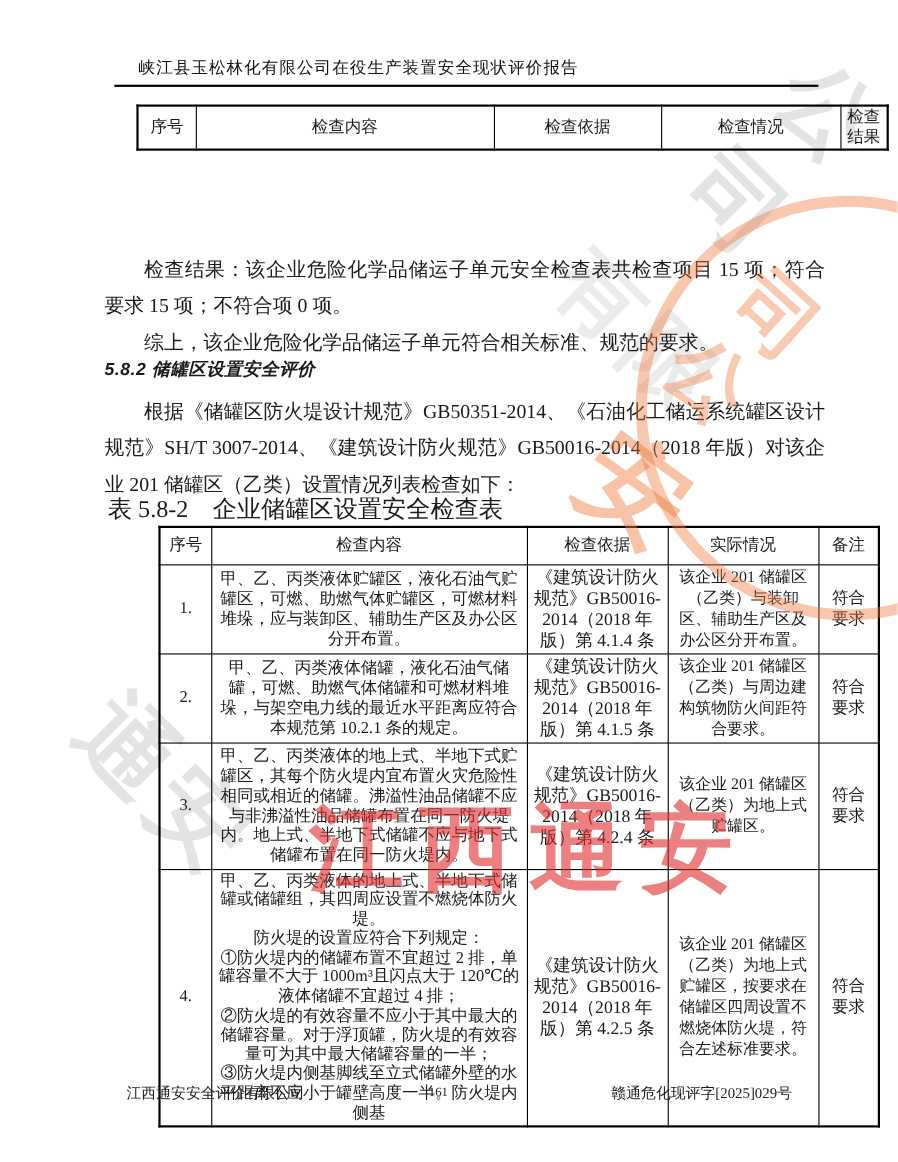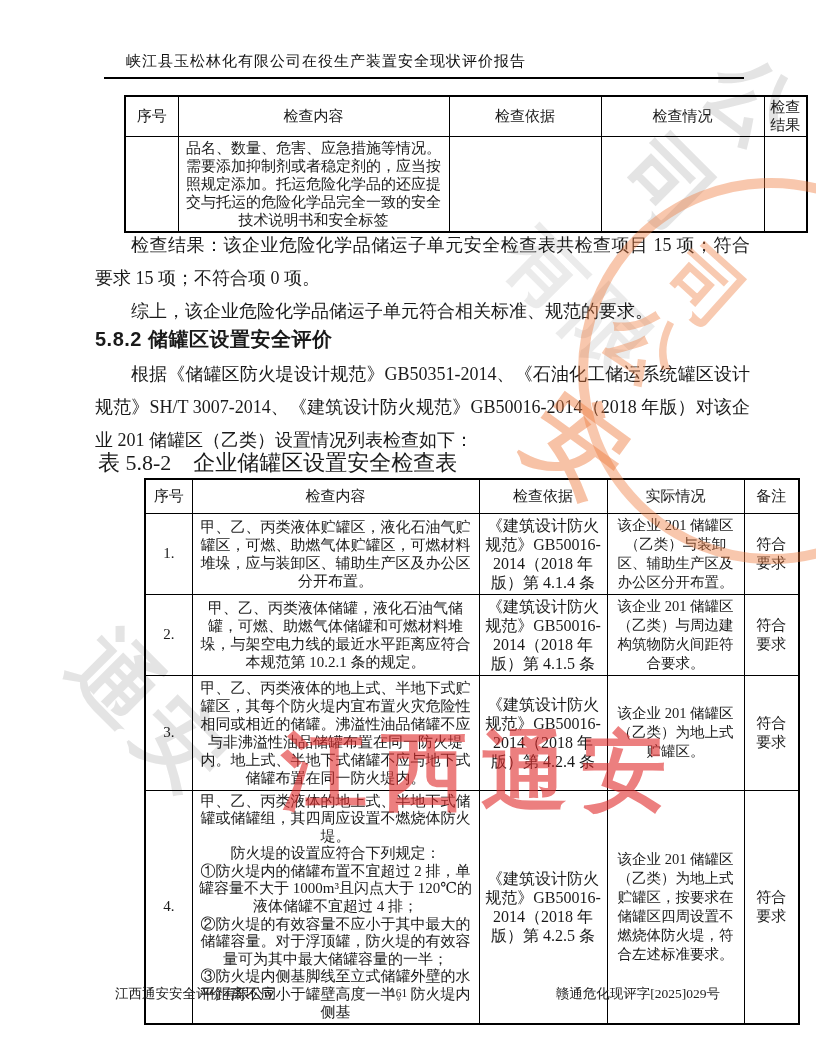--- a/index.html
+++ b/index.html
@@ -26,22 +26,22 @@
   .content-xtight{line-height:17.6px;}
   .basis-cell{font-size:16px;line-height:19px;text-align:center;white-space:pre-line;padding:2px 2px;}
   .actual-cell{font-size:14.5px;line-height:19px;text-align:center;white-space:pre-line;padding:2px 3px;}
   .remark-cell{font-size:15px;line-height:19px;text-align:center;padding:0 11px;}
   .seq-cell{font-size:15px;text-align:center;}
   
   .para{left:95px;width:655px;font-size:18px;line-height:33px;text-align:justify;}
   .indent{text-indent:2em;}
   .p1{top:229px;}
   .p2{top:295px;}
-  .sec-heading{top:326px;left:95px;width:655px;font-size:20px;font-weight:bold;
-    font-family:"Liberation Sans","DejaVu Sans",sans-serif;letter-spacing:0.5px;}
+  .sec-heading{top:326px;left:95px;width:655px;font-size:16px;font-weight:bold;
+    font-family:"Liberation Sans","DejaVu Sans",sans-serif;letter-spacing:0.5px;font-style:italic;}
   .p3{top:358px;}
   .tbl-caption{top:448px;left:98px;width:654px;font-size:22px;}
   
   .footer-left{top:985px;left:115px;font-size:13.5px;}
   .footer-page{top:987px;left:0;width:797px;text-align:center;font-size:11.5px;}
   .footer-right{top:985px;right:96px;font-size:13.5px;}
   
   .wm{pointer-events:none;}
   .wm-grey{z-index:0;color:rgba(165,165,165,0.30);font-family:"Liberation Serif",serif;font-weight:bold;}
   .wm-front{z-index:6;}
@@ -76,27 +76,20 @@
       <col class="w163">
       <col class="w43">
   </colgroup>
   <tbody>
       <tr style="height:40px;">
     <th>序号</th>
     <th>检查内容</th>
     <th>检查依据</th>
     <th>检查情况</th>
     <th>检查结果</th>
-  </tr>
-  <tr style="height:90px;">
-    <td class="seq-cell"></td>
-    <td class="content-cell content-tight">品名、数量、危害、应急措施等情况。需要添加抑制剂或者稳定剂的，应当按照规定添加。托运危险化学品的还应提交与托运的危险化学品完全一致的安全技术说明书和安全标签</td>
-    <td class="basis-cell"></td>
-    <td class="actual-cell"></td>
-    <td class="remark-cell"></td>
   </tr>
 </tbody>
   </table>
 
 <div class="abs para p1 indent">检查结果：该企业危险化学品储运子单元安全检查表共检查项目 15 项；符合要求 15 项；不符合项 0 项。</div>
 <div class="abs para p2 indent">综上，该企业危险化学品储运子单元符合相关标准、规范的要求。</div>
 <div class="abs sec-heading">5.8.2 储罐区设置安全评价</div>
 <div class="abs para p3 indent">根据《储罐区防火堤设计规范》GB50351-2014、《石油化工储运系统罐区设计规范》SH/T 3007-2014、《建筑设计防火规范》GB50016-2014（2018 年版）对该企业 201 储罐区（乙类）设置情况列表检查如下：</div>
 <div class="abs tbl-caption">表 5.8-2　企业储罐区设置安全检查表</div>
 

